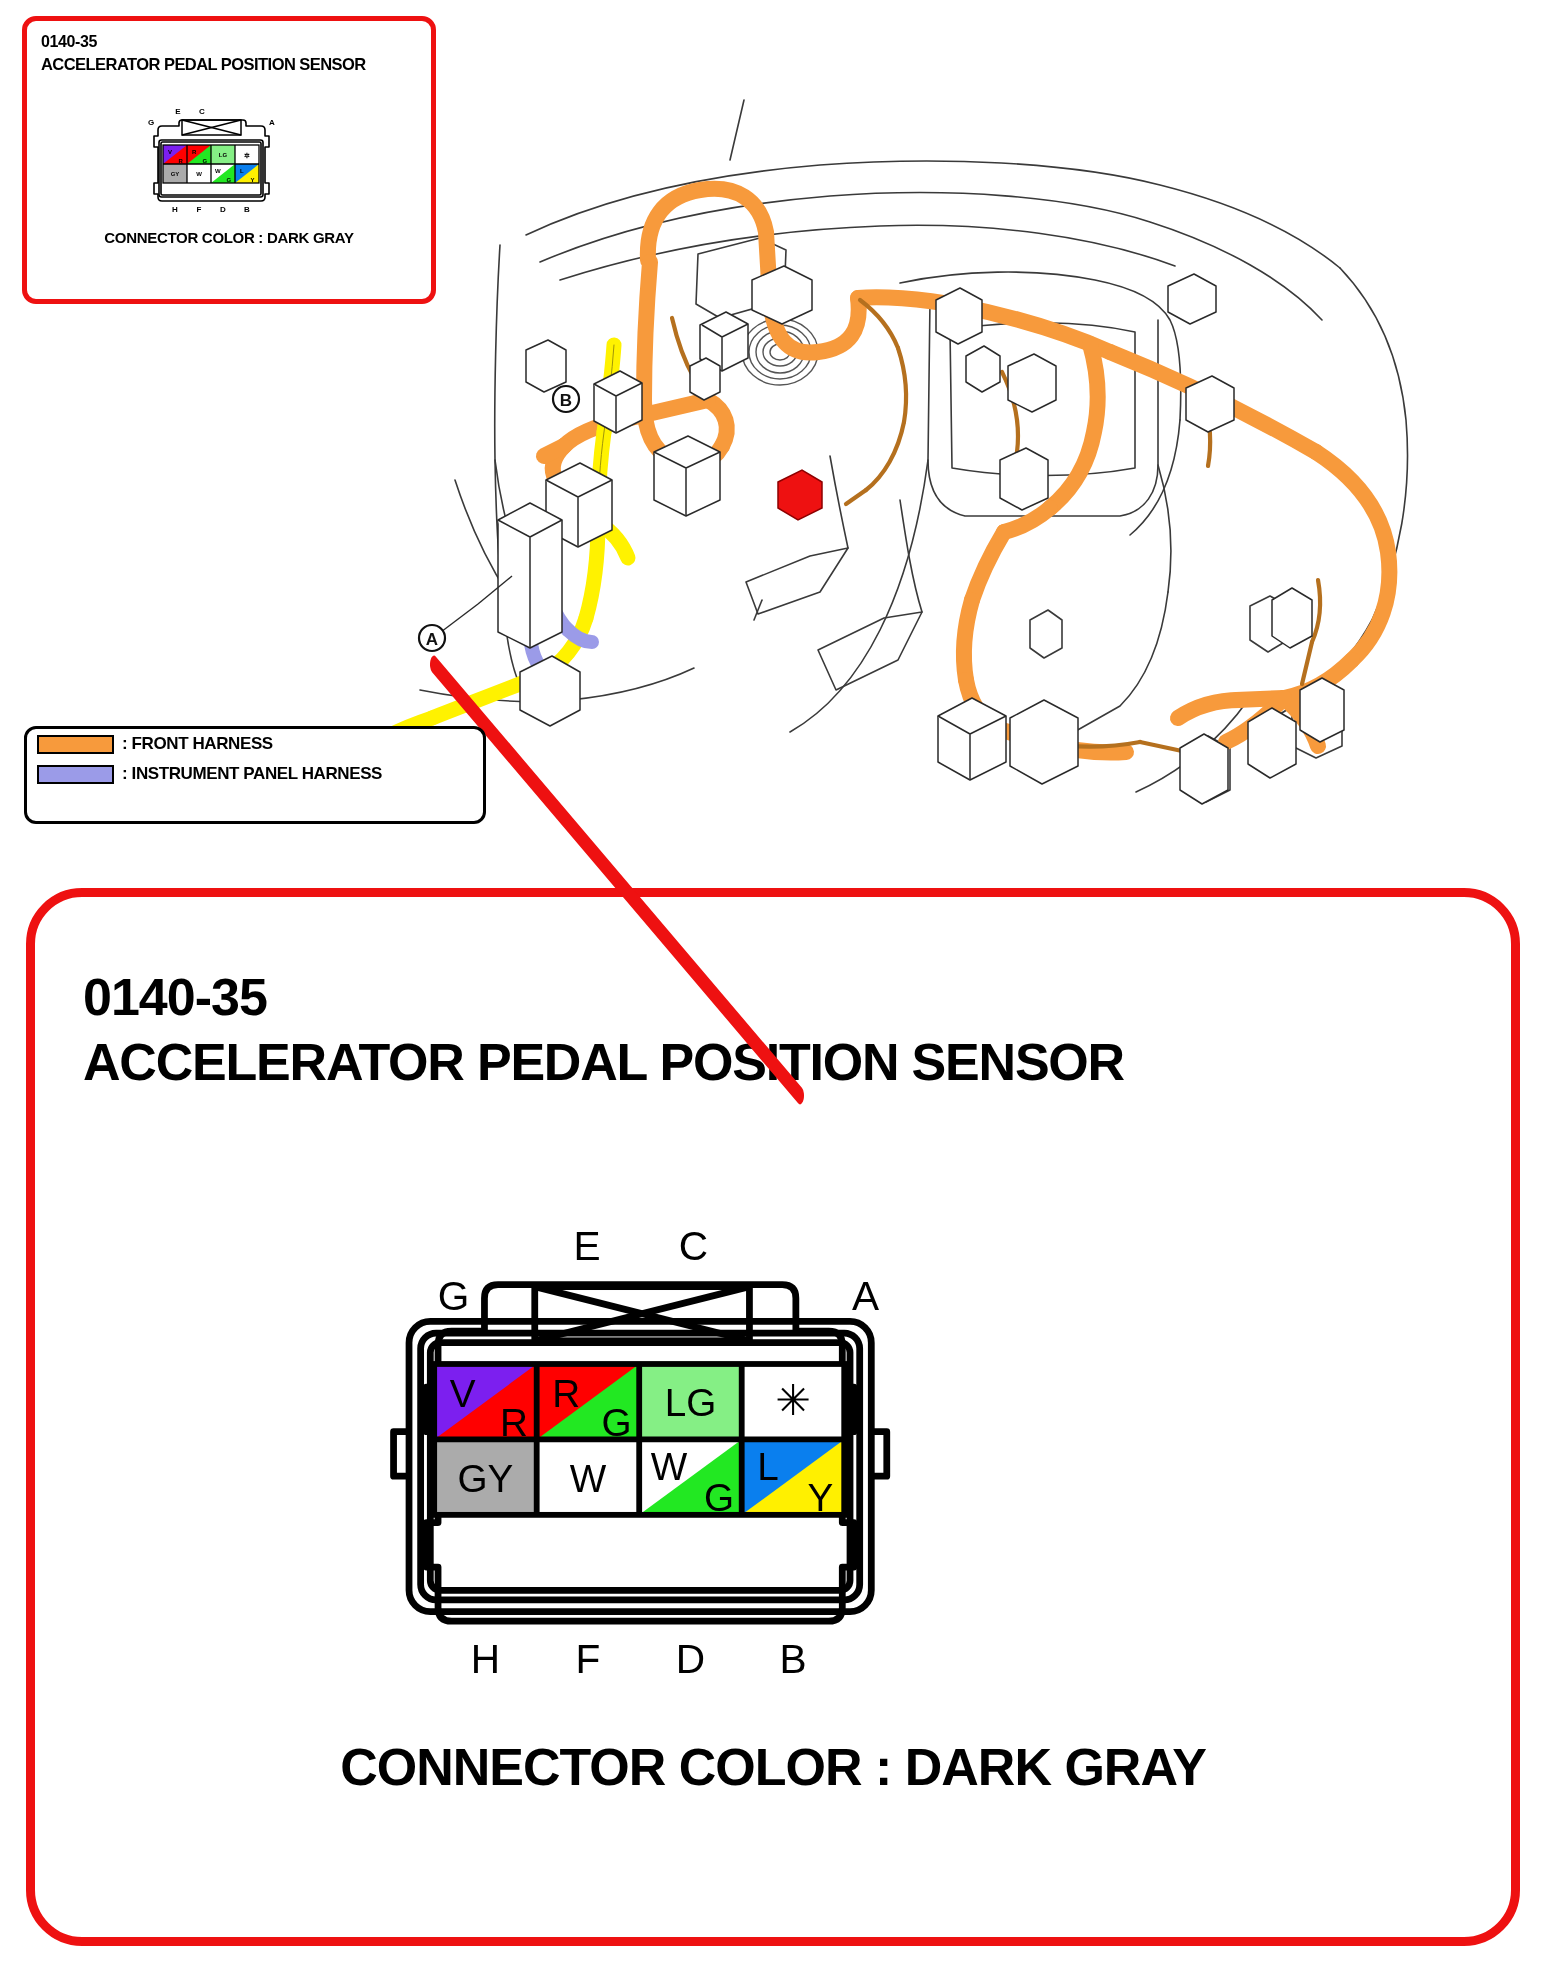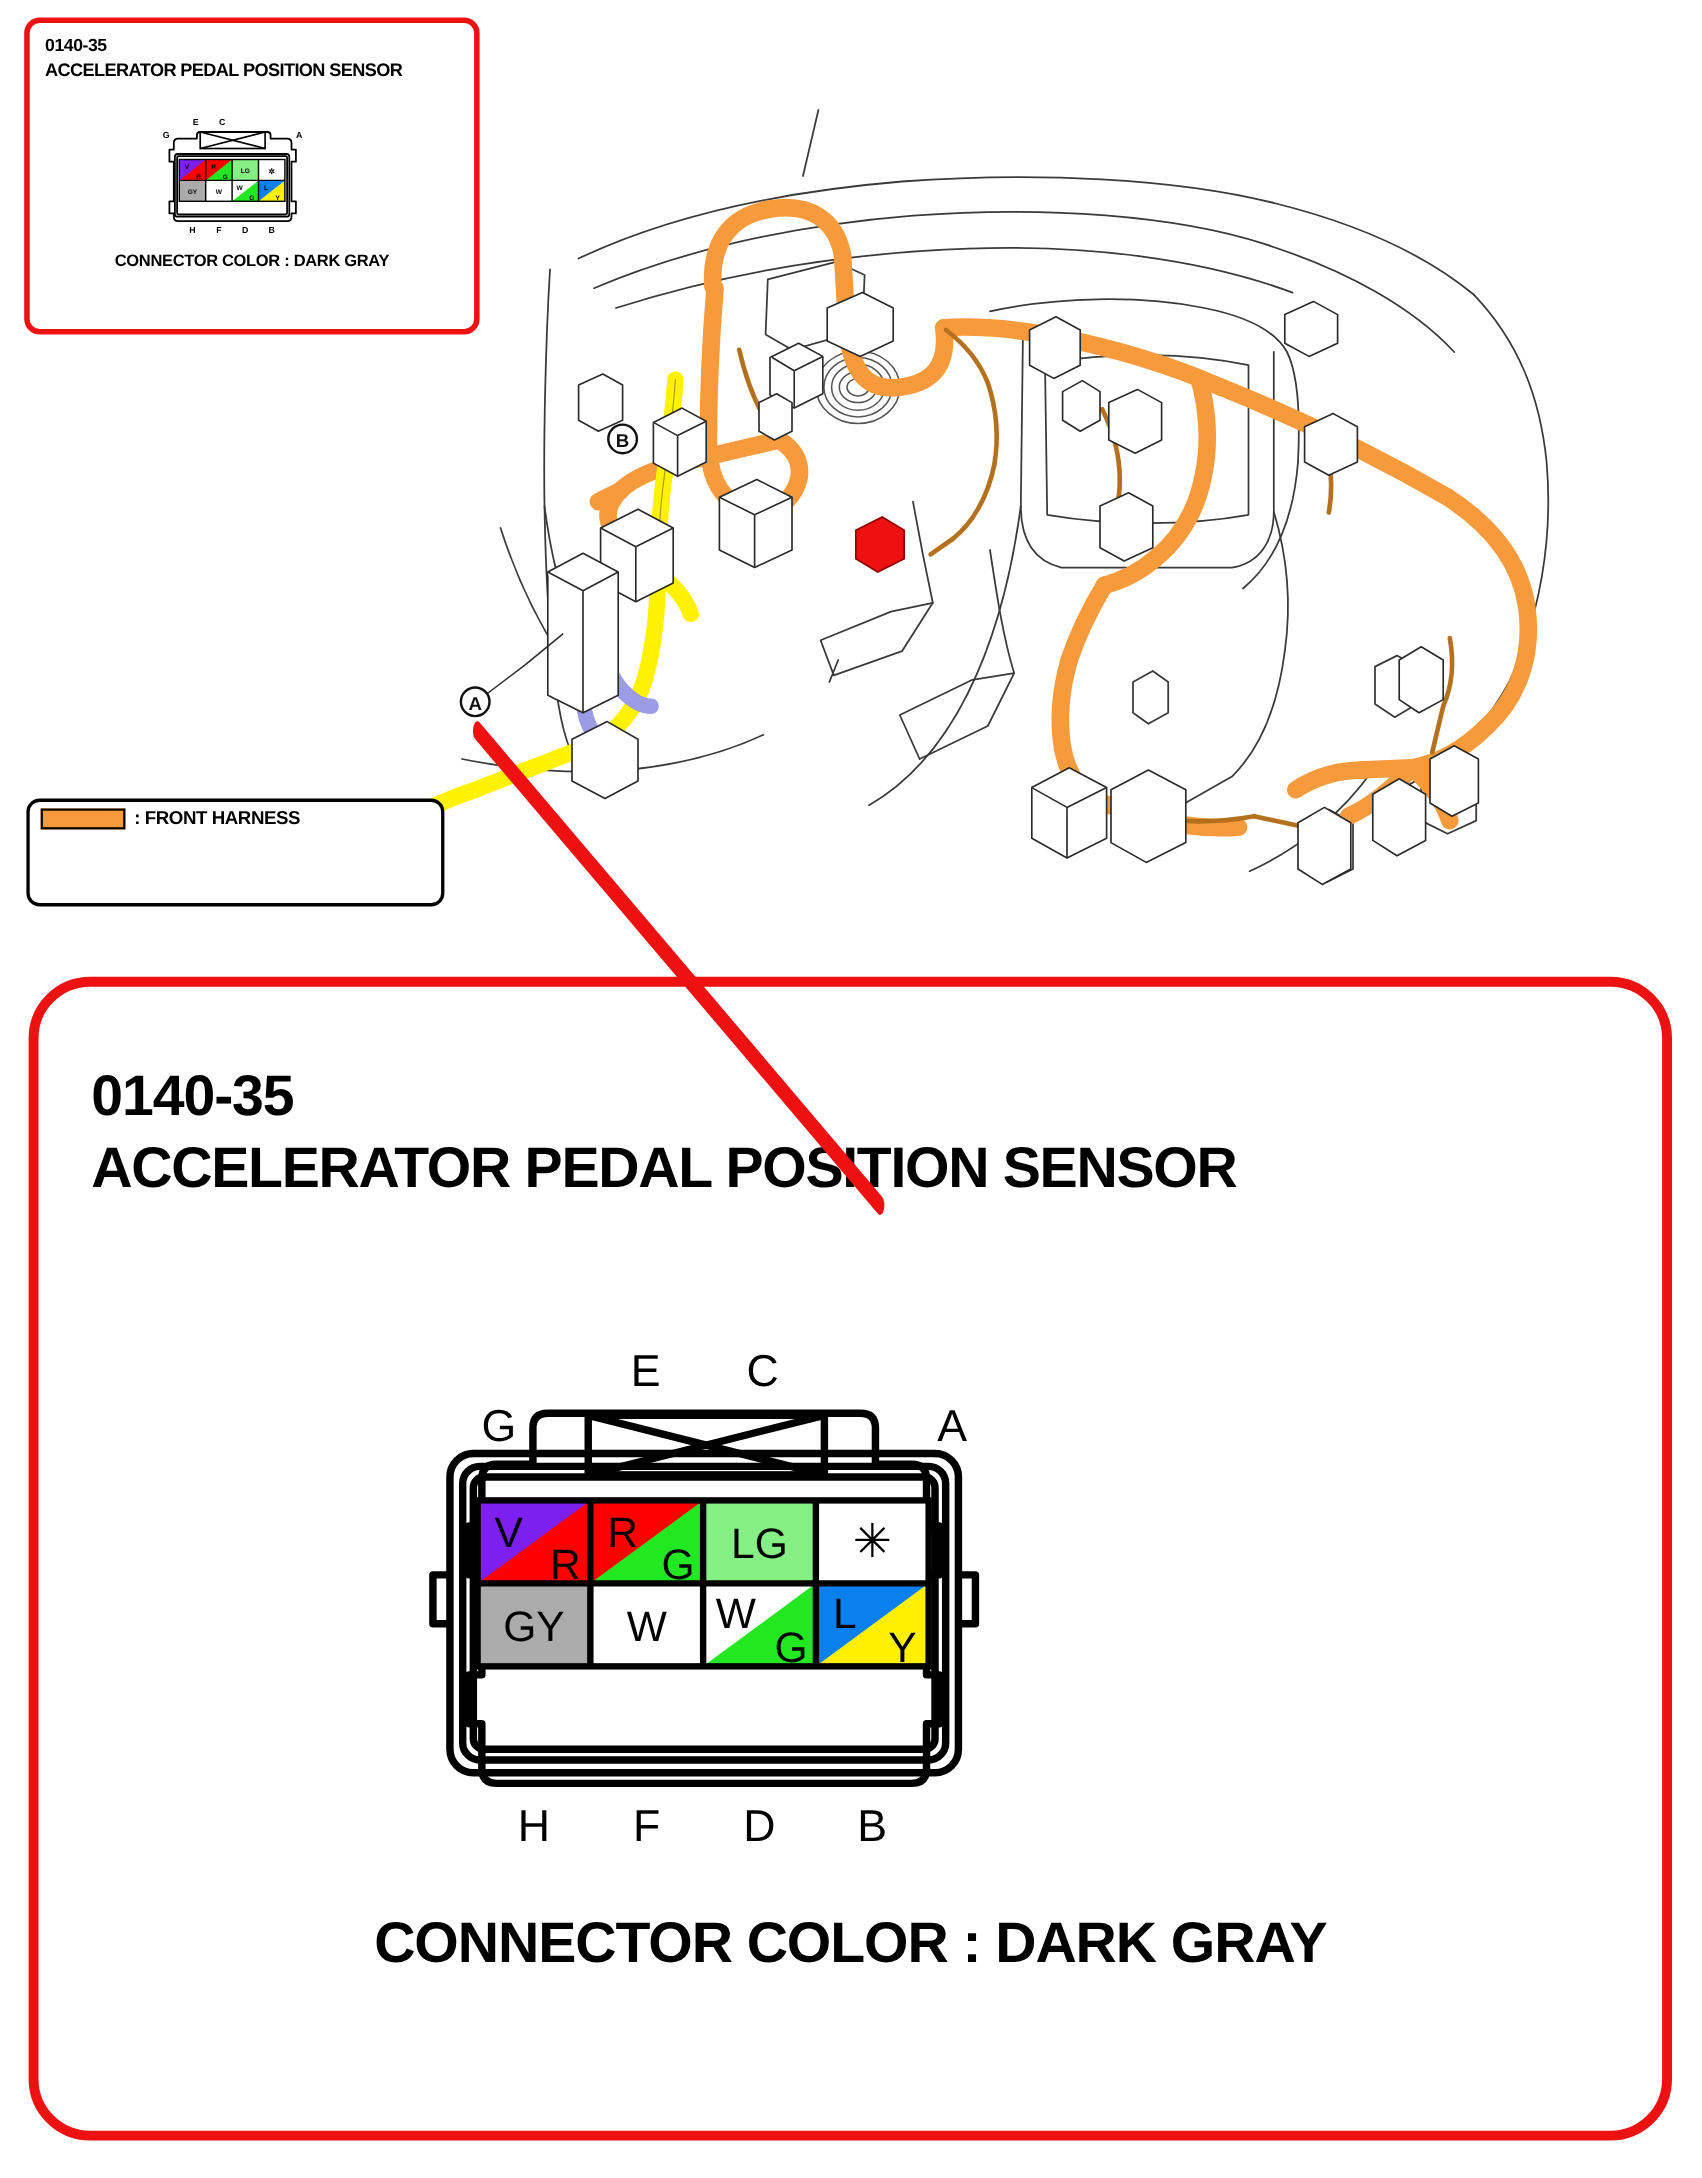--- a/index.html
+++ b/index.html
@@ -86,21 +86,21 @@
     width: 1547px;
     height: 900px;
     z-index: 2;
   }
 
   
   #legend-box {
     position: absolute;
     left: 24px;
     top: 726px;
-    width: 380px;
+    width: 462px;
     height: 98px;
     border: 3px solid #000000;
     border-radius: 12px;
     background: #ffffff;
     box-sizing: border-box;
     z-index: 6;
   }
   .legend-row {
     display: flex;
     align-items: center;
@@ -496,20 +496,24 @@
   </div>
 
   <div id="inset-color-line">CONNECTOR COLOR : DARK GRAY</div>
 </div>
 
 <div id="legend-box">
   <div class="legend-row">
     <div class="legend-swatch" style="background:#F79A3C"></div>
     <div class="legend-label">: FRONT HARNESS</div>
   </div>
+  <div class="legend-row">
+    <div class="legend-swatch" style="background:#9B9BE8"></div>
+    <div class="legend-label">: INSTRUMENT PANEL HARNESS</div>
+  </div>
 </div>
 
 <div id="main-panel">
   <div id="main-code">0140-35</div>
   <div id="main-title">ACCELERATOR PEDAL POSITION SENSOR</div>
 
   <div id="main-connector-wrap">
     <svg class="conn-svg" viewBox="0 0 700 486" xmlns="http://www.w3.org/2000/svg">
       <defs>
         <clipPath id="mc0">

